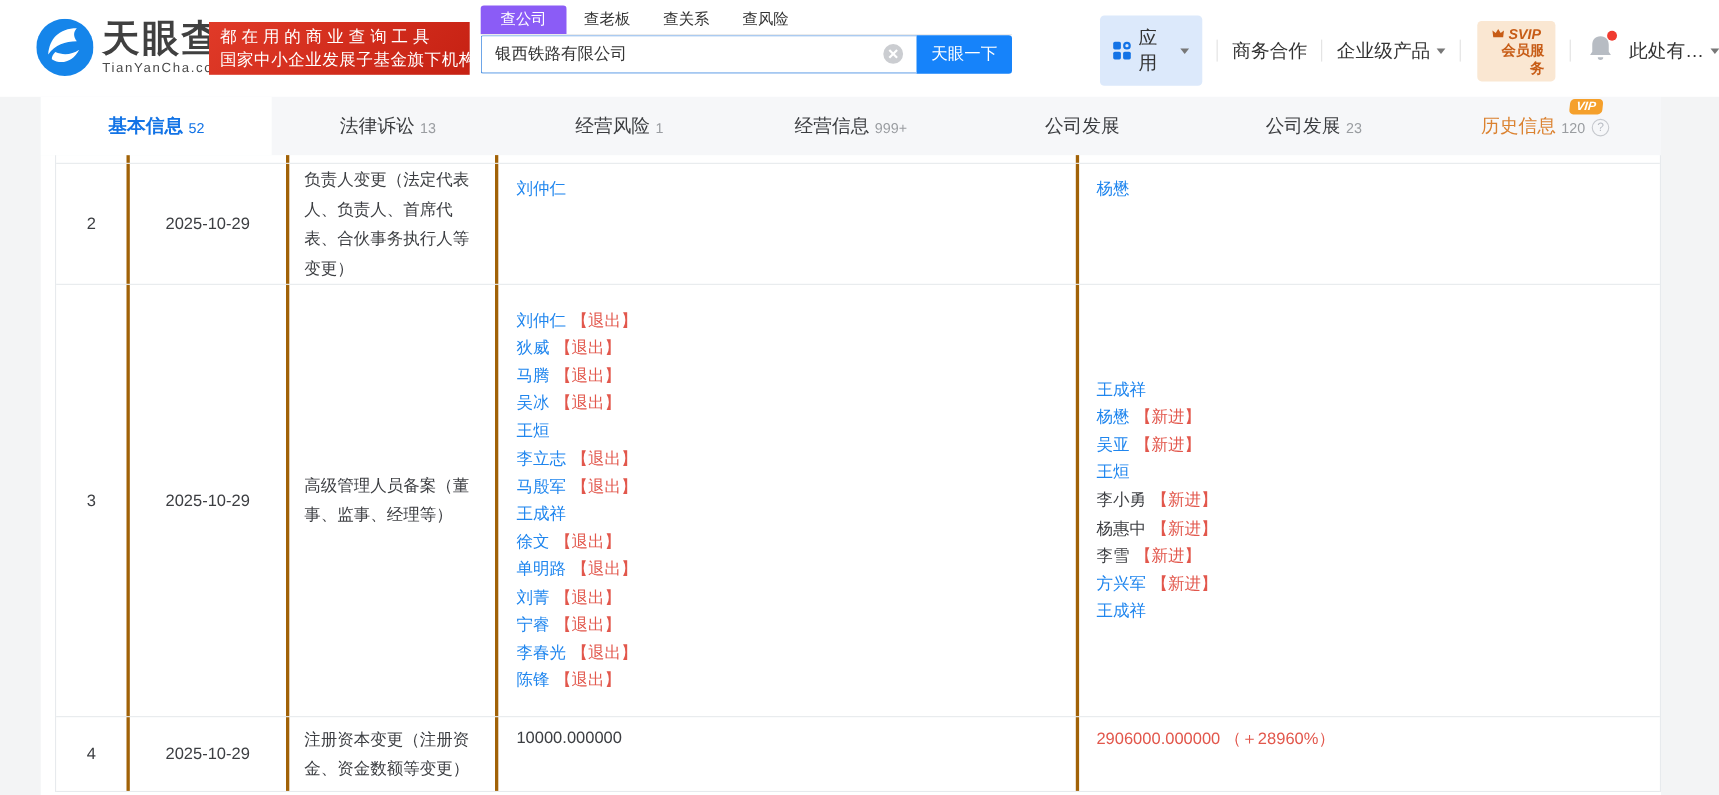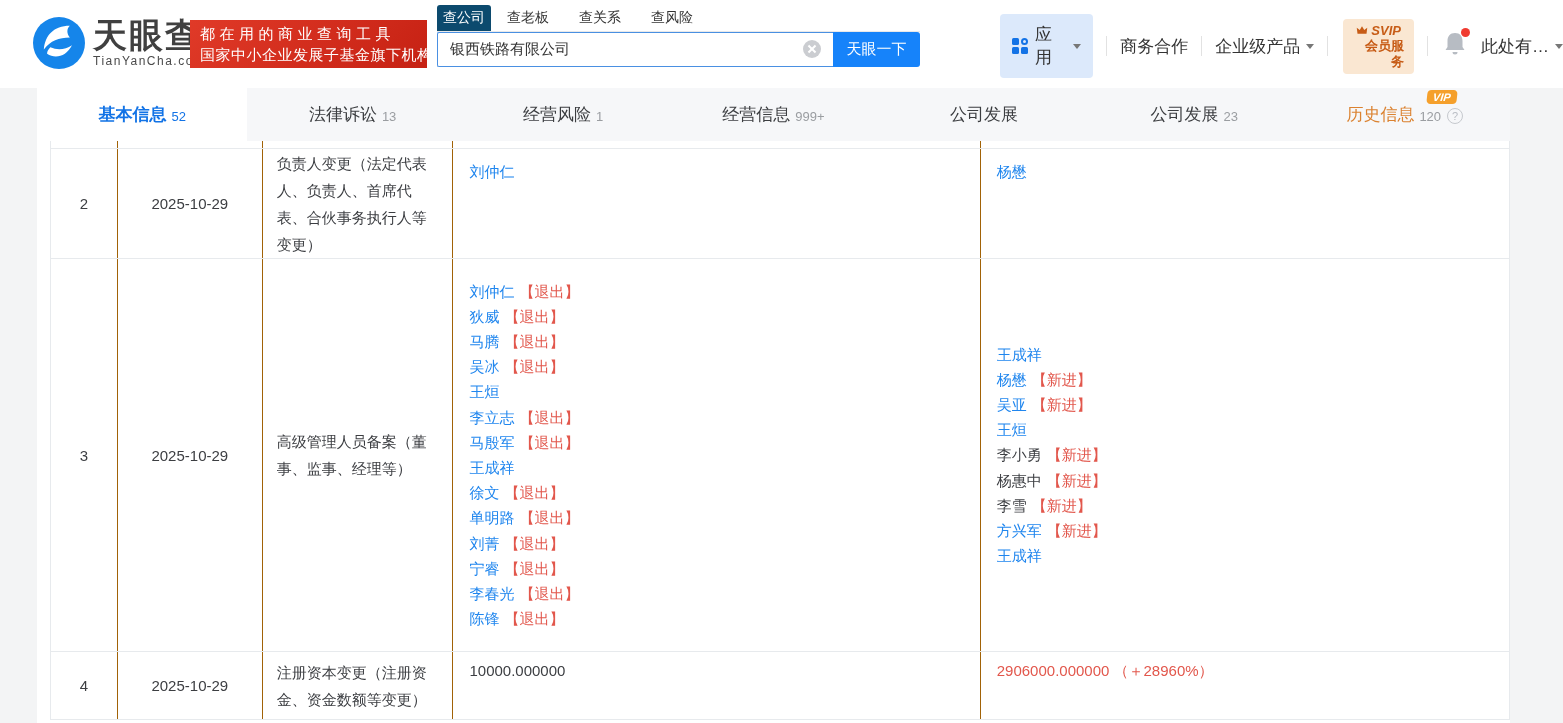--- a/index.html
+++ b/index.html
@@ -15,21 +15,21 @@
   .logo-domain { font-size:12px; color:#4a4a4a; letter-spacing:1.5px; margin-top:2px; }
   .promo { position:absolute; left:190px; top:20px; width:237px; height:48px;
     background:linear-gradient(135deg,#e03a28,#c62113); color:#fff; padding:0 10px;
     display:flex; flex-direction:column; justify-content:center; }
   .promo-line1 { font-size:15px; letter-spacing:4.5px; line-height:21px; white-space:nowrap; }
   .promo-line2 { font-size:15px; letter-spacing:0.5px; line-height:21px; white-space:nowrap; }
 
   .search { position:absolute; left:437px; top:6px; width:483px; }
   .search-tabs { display:flex; align-items:flex-end; border-bottom:1px solid #e9e9e9; height:26px; }
   .schtab { font-size:14px; color:#333; margin-right:30px; padding:4px 0; cursor:pointer; white-space:nowrap; }
-  .schtab.active { background:#0c4a6e; color:#fff; padding:4px 6px; margin-right:16px;
+  .schtab.active { background:#8b5cf6; color:#fff; padding:4px 18px; margin-right:16px;
     border-radius:3px 3px 0 0; }
   .search-row { display:flex; height:35px; }
   .search-input-wrap { position:relative; flex:1; }
   .search-input { width:100%; height:35px; border:1px solid #4a90e2; border-right:none;
     padding:0 36px 0 12px; font-size:15px; color:#333; outline:none;
     font-family:"Liberation Sans","DejaVu Sans",sans-serif; border-radius:2px 0 0 2px; }
   .clear-icon { position:absolute; right:12px; top:8px; width:18px; height:18px; border-radius:50%;
     background:#cbcdd1; cursor:pointer; }
   .clear-icon::before,.clear-icon::after { content:""; position:absolute; left:8px; top:4px;
     width:2px; height:10px; background:#fff; }
@@ -76,21 +76,21 @@
   .vipb { position:absolute; top:2px; left:calc(50% + 22px); background:#f5a02c; color:#fff;
     font-size:11px; font-weight:bold; font-style:italic; padding:1px 6px; border-radius:4px;
     transform:skewX(-6deg); }
   .helpb { width:16px; height:16px; border:1px solid #c6c9ce; border-radius:50%; color:#b9bdc4;
     font-size:11px; line-height:14px; text-align:center; margin-left:6px; margin-top:3px; }
 
   
   .content { margin-left:37px; width:1473px; height:583px; background:#fff; }
   .tbl { margin-left:13px; width:1460px; border-left:1px solid #e7eaed; border-right:1px solid #e7eaed; }
   .trow { display:flex; border-bottom:1px solid #e7eaed; }
-  .cell { border-right:1px solid #a16207; }
+  .cell { border-right:3px solid #a16207; }
   .cell:last-child { border-right:none; }
   .c1 { width:67px; }  .c2 { width:145px; }  .c3 { width:191px; }
   .c4 { width:528px; } .c5 { width:529px; }
   .sliver { height:8px; }
   .r2 { height:110px; } .r3 { height:393px; } .r4 { height:68px; }
   .cc { display:flex; align-items:center; justify-content:center; font-size:15px; color:#3c3e42; }
   .item-cell { display:flex; flex-direction:column; justify-content:center; padding:0 14px;
     font-size:15px; color:#3c3e42; line-height:27px; }
   .names { padding:10px 16px; font-size:15px; line-height:25.2px; }
   .names.centered { display:flex; flex-direction:column; justify-content:center; padding:0 16px; }

